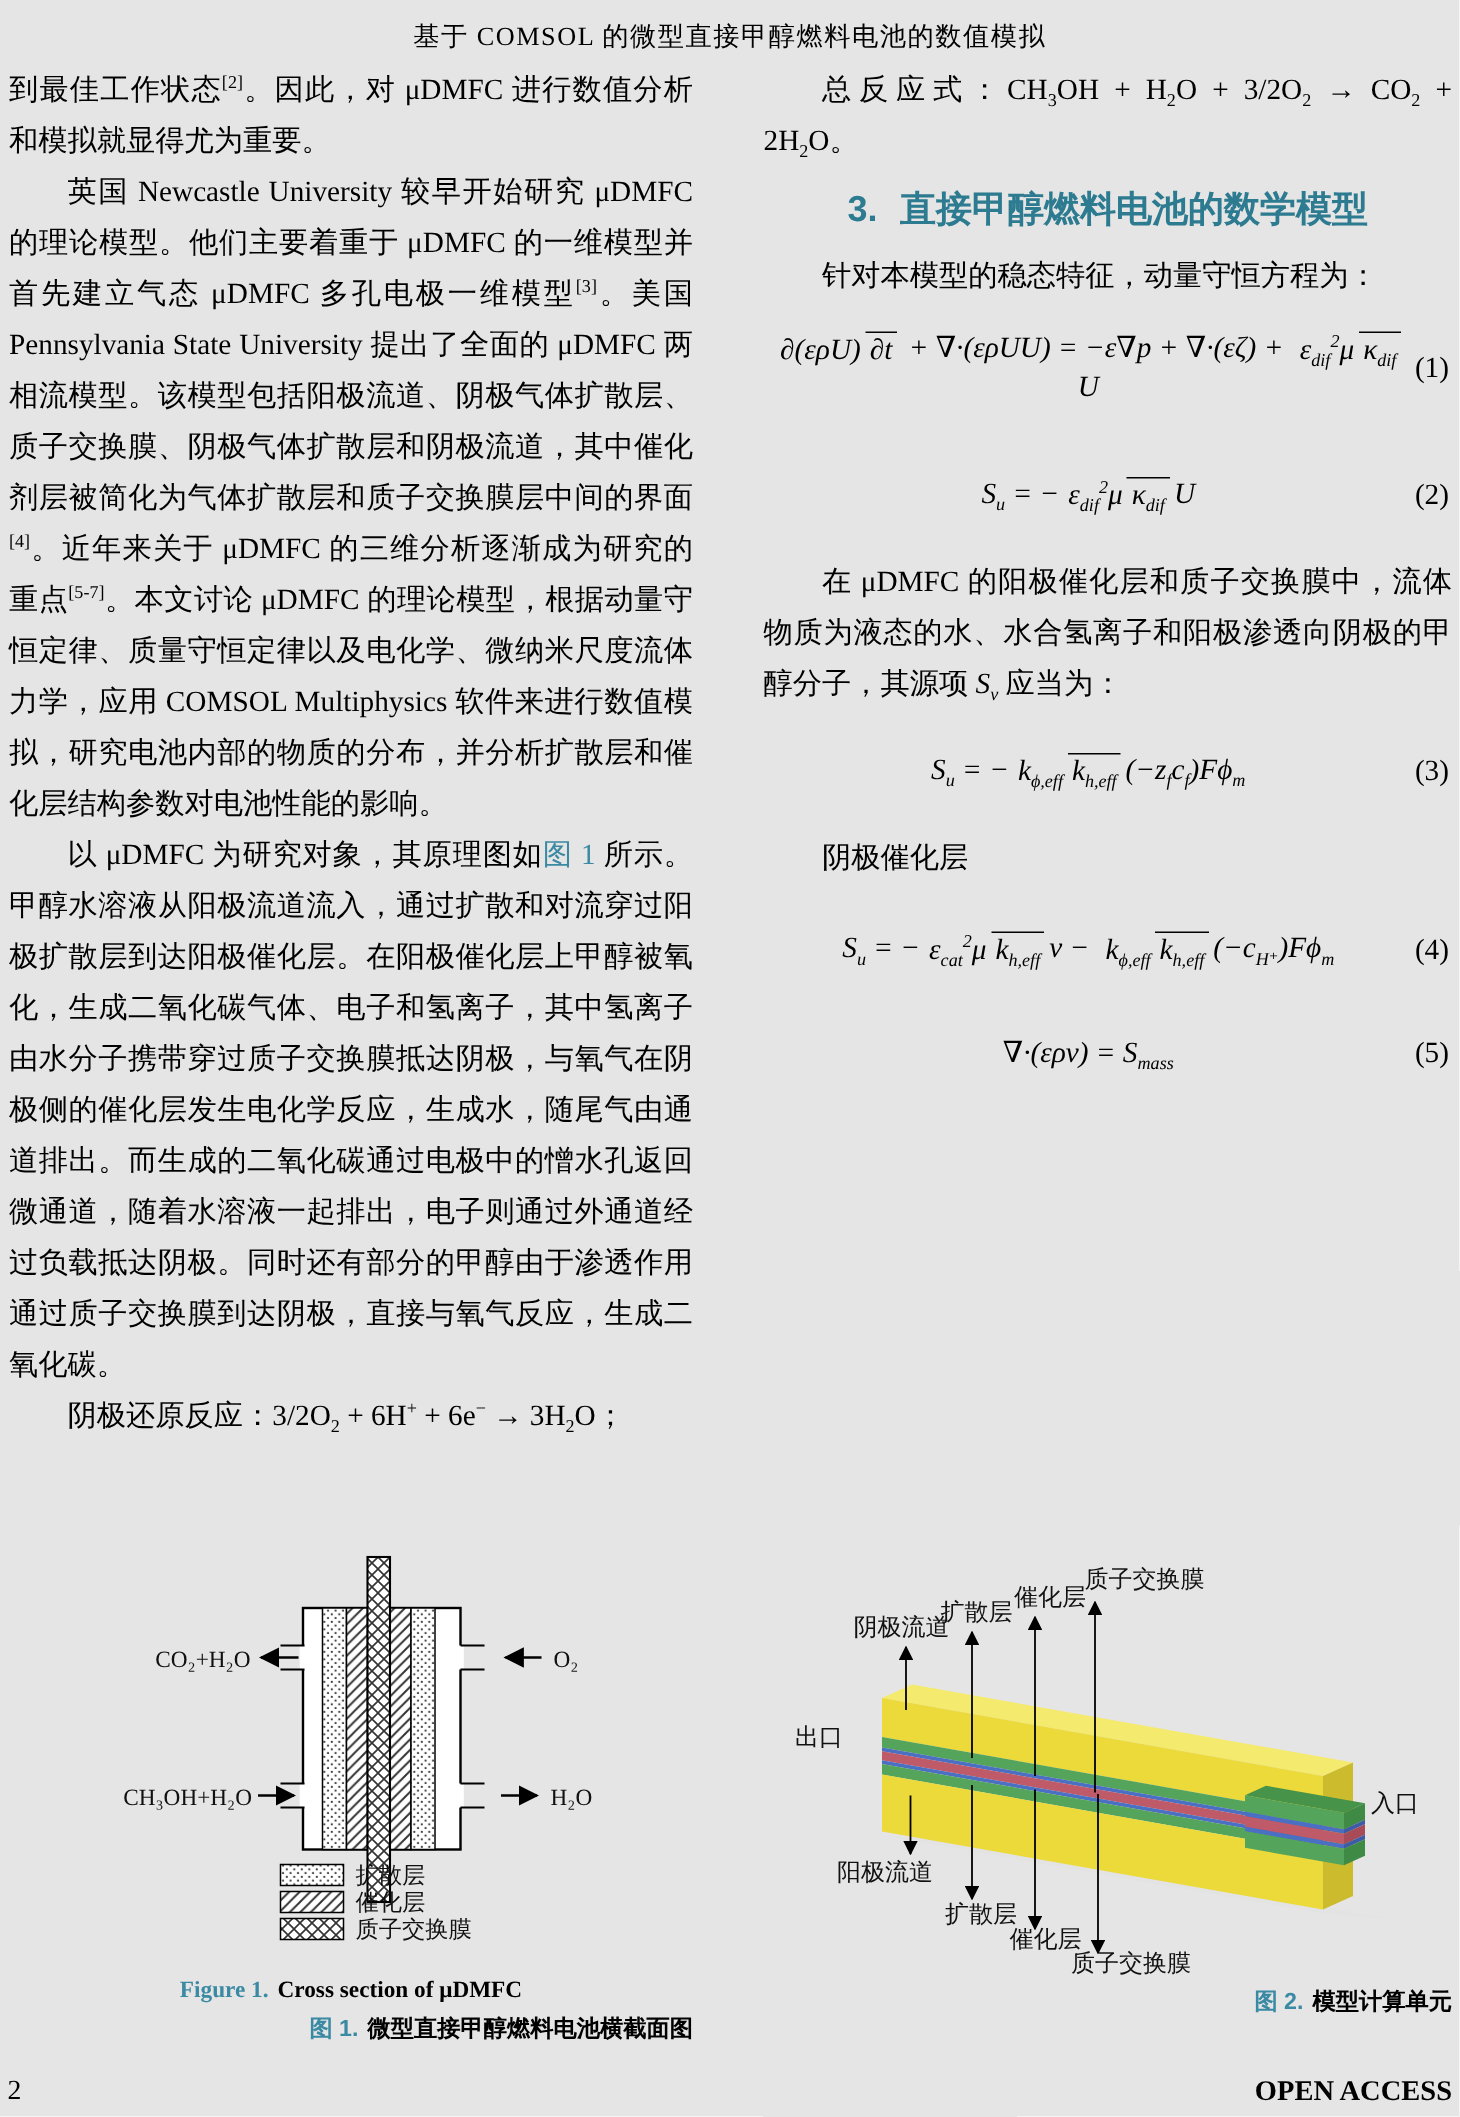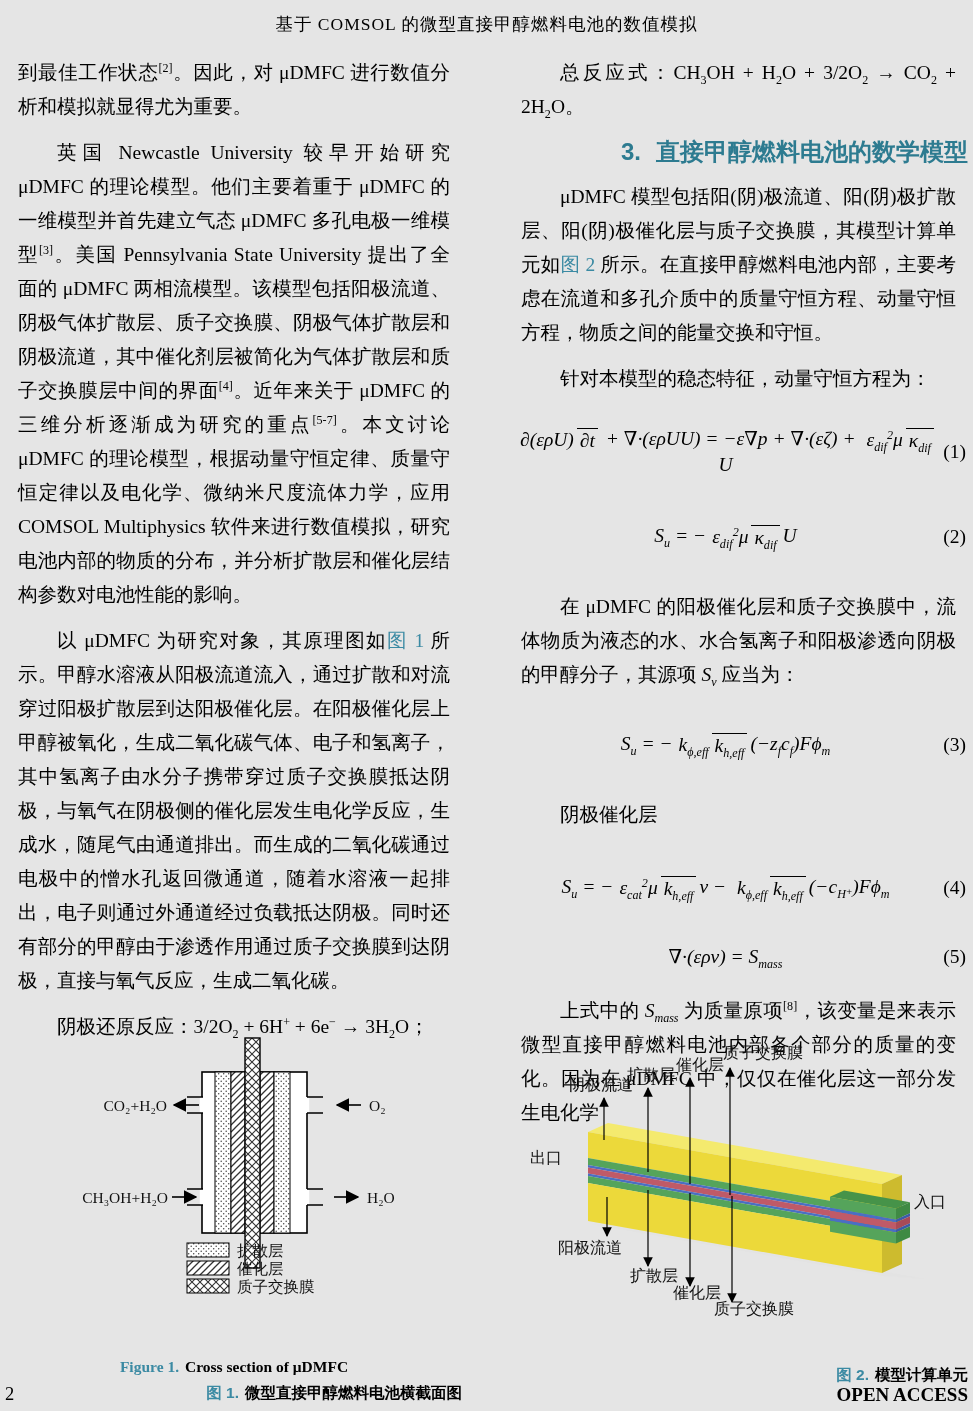--- a/index.html
+++ b/index.html
@@ -3,45 +3,45 @@
 <meta charset="utf-8">
 <style>
   html,body{margin:0;padding:0;background:#ffffff;}
   .page{position:relative;width:973px;height:1411px;background:#e5e5e5;overflow:hidden;
         font-family:"Liberation Serif","DejaVu Serif",serif;color:#000;}
   .header{position:absolute;top:12px;left:0;width:100%;text-align:center;
           font-size:17.5px;letter-spacing:1px;}
   .col{position:absolute;top:44px;font-size:19.5px;line-height:34px;text-align:justify;}
   .col-left{left:6px;width:456px;}
   .col-right{left:509px;width:459px;}
-  .para{text-indent:39px;margin:12px;}
+  .para{text-indent:39px;margin:0;}
   .para.noindent{text-indent:0;}
   sup{font-size:0.62em;line-height:0;}
   sub{font-size:0.62em;line-height:0;}
   .ref{color:#3b8aa3;}
   .var{font-style:italic;}
   sub.vsub{font-style:italic;}
   .sec-heading{font-family:"Liberation Sans","DejaVu Sans",sans-serif;font-weight:bold;
-               color:#2d7b90;font-size:24px;line-height:32px;text-align:right;text-indent:0;
+               color:#2d7b90;font-size:24px;line-height:32px;text-align:center;text-indent:0;
                margin:12px 0 12px 0;}
   .sec-heading .sec-num{margin-right:15px;}
   .equation{position:relative;display:flex;justify-content:center;align-items:center;
             font-style:italic;font-size:19.5px;line-height:1.25;text-align:center;text-indent:0;}
   .equation .eqbody{padding-right:26px;}
   .equation .eqtag{position:absolute;right:2px;font-style:normal;}
   .eq-tall{min-height:88px;}
   .eq-mid{min-height:82px;}
   .eq-short{min-height:50px;}
   .frac{display:inline-flex;flex-direction:row;align-items:center;vertical-align:middle;
         margin:0 3px;line-height:1.15;}
   .frac .den{border-top:1.4px solid #000;}
   .frac>span{padding:1px 3px;}
   .figure1{position:absolute;left:60px;top:1030px;width:400px;height:288px;}
   .figure2{position:absolute;left:500px;top:1032px;width:470px;height:286px;}
-  .caption{position:absolute;text-align:center;font-size:15.5px;line-height:26px;font-weight:bold;margin-top:40px;}
+  .caption{position:absolute;text-align:center;font-size:15.5px;line-height:26px;font-weight:bold;}
   .fig1-caption{left:6px;top:1314px;width:456px;}
   .fig2-caption{left:509px;top:1322px;width:459px;}
   .cap-prefix{color:#3b8aa3;margin-right:6px;}
   .cap-zh{font-family:"Liberation Sans","DejaVu Sans",sans-serif;text-align:right;}
   .fig-svg text{font-family:"Liberation Serif","DejaVu Serif",serif;fill:#111;}
   .page-num{position:absolute;left:5px;bottom:6px;font-size:18.5px;}
   .open-access{position:absolute;right:5px;bottom:5px;font-size:19px;font-weight:bold;}
 </style>
 </head>
 <body>
@@ -55,21 +55,20 @@
     <p class="para"><span>英国 Newcastle University 较早开始研究 μDMFC 的理论模型。他们主要着重于 μDMFC 的一维模型并首先建立气态 μDMFC 多孔电极一维模型</span><sup>[3]</sup><span>。美国 Pennsylvania State University 提出了全面的 μDMFC 两相流模型。该模型包括阳极流道、阴极气体扩散层、质子交换膜、阴极气体扩散层和阴极流道，其中催化剂层被简化为气体扩散层和质子交换膜层中间的界面</span><sup>[4]</sup><span>。近年来关于 μDMFC 的三维分析逐渐成为研究的重点</span><sup>[5-7]</sup><span>。本文讨论 μDMFC 的理论模型，根据动量守恒定律、质量守恒定律以及电化学、微纳米尺度流体力学，应用 COMSOL Multiphysics 软件来进行数值模拟，研究电池内部的物质的分布，并分析扩散层和催化层结构参数对电池性能的影响。</span></p>
     <p class="para"><span>以 μDMFC 为研究对象，其原理图如</span><span class="ref">图 1</span><span> 所示。甲醇水溶液从阳极流道流入，通过扩散和对流穿过阳极扩散层到达阳极催化层。在阳极催化层上甲醇被氧化，生成二氧化碳气体、电子和氢离子，其中氢离子由水分子携带穿过质子交换膜抵达阴极，与氧气在阴极侧的催化层发生电化学反应，生成水，随尾气由通道排出。而生成的二氧化碳通过电极中的憎水孔返回微通道，随着水溶液一起排出，电子则通过外通道经过负载抵达阴极。同时还有部分的甲醇由于渗透作用通过质子交换膜到达阴极，直接与氧气反应，生成二氧化碳。</span></p>
     <p class="para"><span>阴极还原反应：3/2O</span><sub>2</sub><span> + 6H</span><sup>+</sup><span> + 6e</span><sup>−</sup><span> → 3H</span><sub>2</sub><span>O；</span></p>
   </div>
 
   <div class="col col-right">
     <p class="para"><span>总反应式：CH</span><sub>3</sub><span>OH + H</span><sub>2</sub><span>O + 3/2O</span><sub>2</sub><span> → CO</span><sub>2</sub><span> + 2H</span><sub>2</sub><span>O。</span></p>
     <h2 class="sec-heading">
       <span class="sec-num">3.</span><span>直接甲醇燃料电池的数学模型</span>
     </h2>
-    <p class="para"><span>μDMFC 模型包括阳(阴)极流道、阳(阴)极扩散层、阳(阴)极催化层与质子交换膜，其模型计算单元如</span><span class="ref">图 2</span><span> 所示。在直接甲醇燃料电池内部，主要考虑在流道和多孔介质中的质量守恒方程、动量守恒方程，物质之间的能量交换和守恒。</span></p>
     <p class="para"><span>针对本模型的稳态特征，动量守恒方程为：</span></p>
     <div class="equation eq-tall">
       <span class="eqbody"><span class="frac">
             <span class="num"><span>∂(ερU)</span></span>
             <span class="den"><span>∂t</span></span>
           </span><span> + ∇·(ερUU) = −ε∇p + ∇·(εζ) + </span><span class="frac">
             <span class="num"><span>ε</span><sub>dif</sub><sup>2</sup><span>μ</span></span>
             <span class="den"><span>κ</span><sub>dif</sub></span>
           </span><span>U</span></span>
       <span class="eqtag">(1)</span>
@@ -97,21 +96,20 @@
           </span><span>v − </span><span class="frac">
             <span class="num"><span>k</span><sub>ϕ,eff</sub></span>
             <span class="den"><span>k</span><sub>h,eff</sub></span>
           </span><span>(−c</span><sub>H⁺</sub><span>)Fϕ</span><sub>m</sub></span>
       <span class="eqtag">(4)</span>
     </div>
     <div class="equation eq-short">
       <span class="eqbody"><span>∇·(ερv) = S</span><sub>mass</sub></span>
       <span class="eqtag">(5)</span>
     </div>
-    <p class="para"><span>上式中的 </span><span class="var">S</span><sub class="vsub">mass</sub><span> 为质量原项</span><sup>[8]</sup><span>，该变量是来表示微型直接甲醇燃料电池内部各个部分的质量的变化。因为在 μDMFC 中，仅仅在催化层这一部分发生电化学</span></p>
   </div>
 
   <div class="figure1">
     <svg class="fig-svg" width="400" height="288" viewBox="0 0 400 288">
       <defs>
         <pattern id="p-dots" width="5" height="5" patternUnits="userSpaceOnUse">
           <rect width="5" height="5" fill="#fff"></rect>
           <circle cx="1.2" cy="1.2" r="0.75" fill="#444"></circle>
           <circle cx="3.7" cy="3.7" r="0.75" fill="#444"></circle>
         </pattern>

